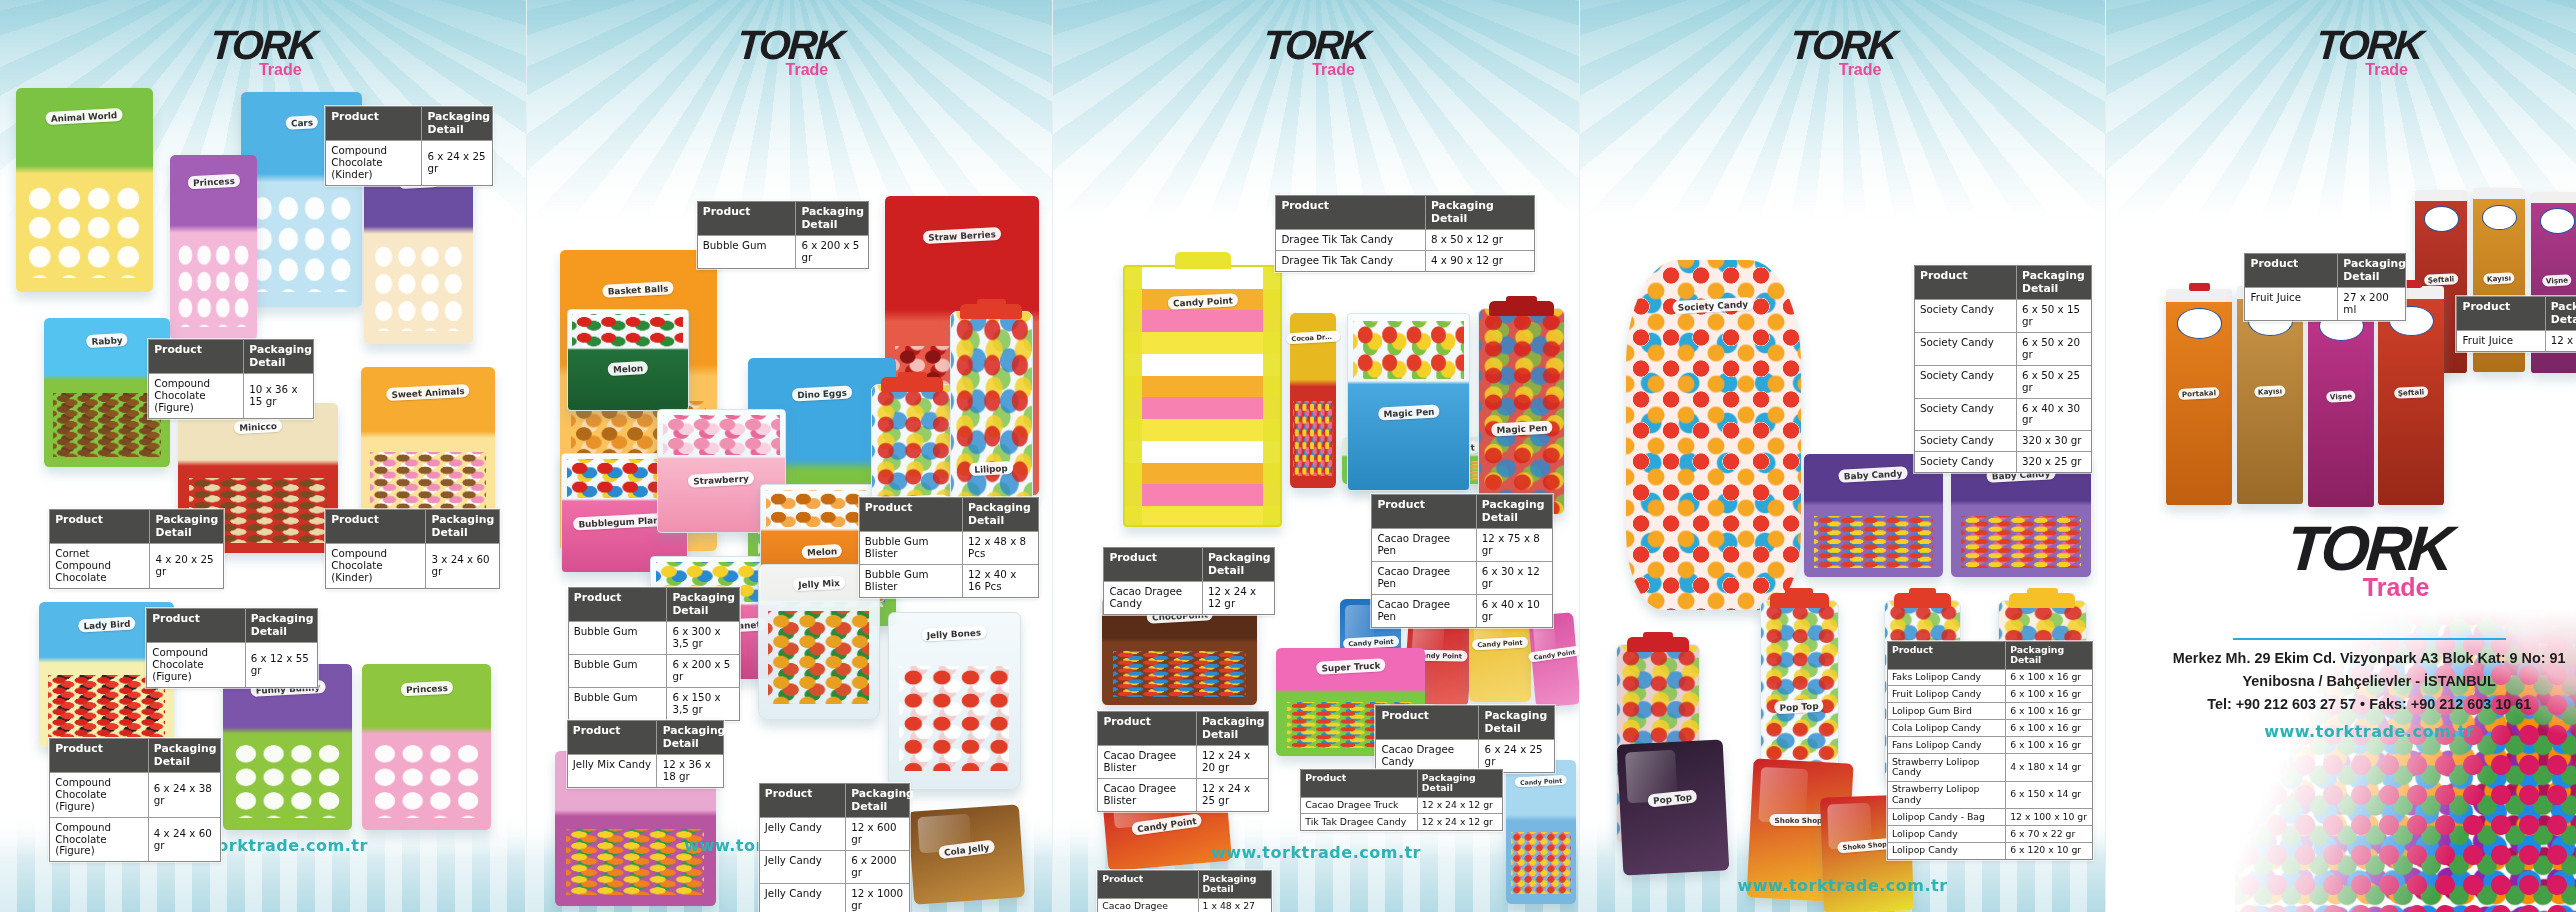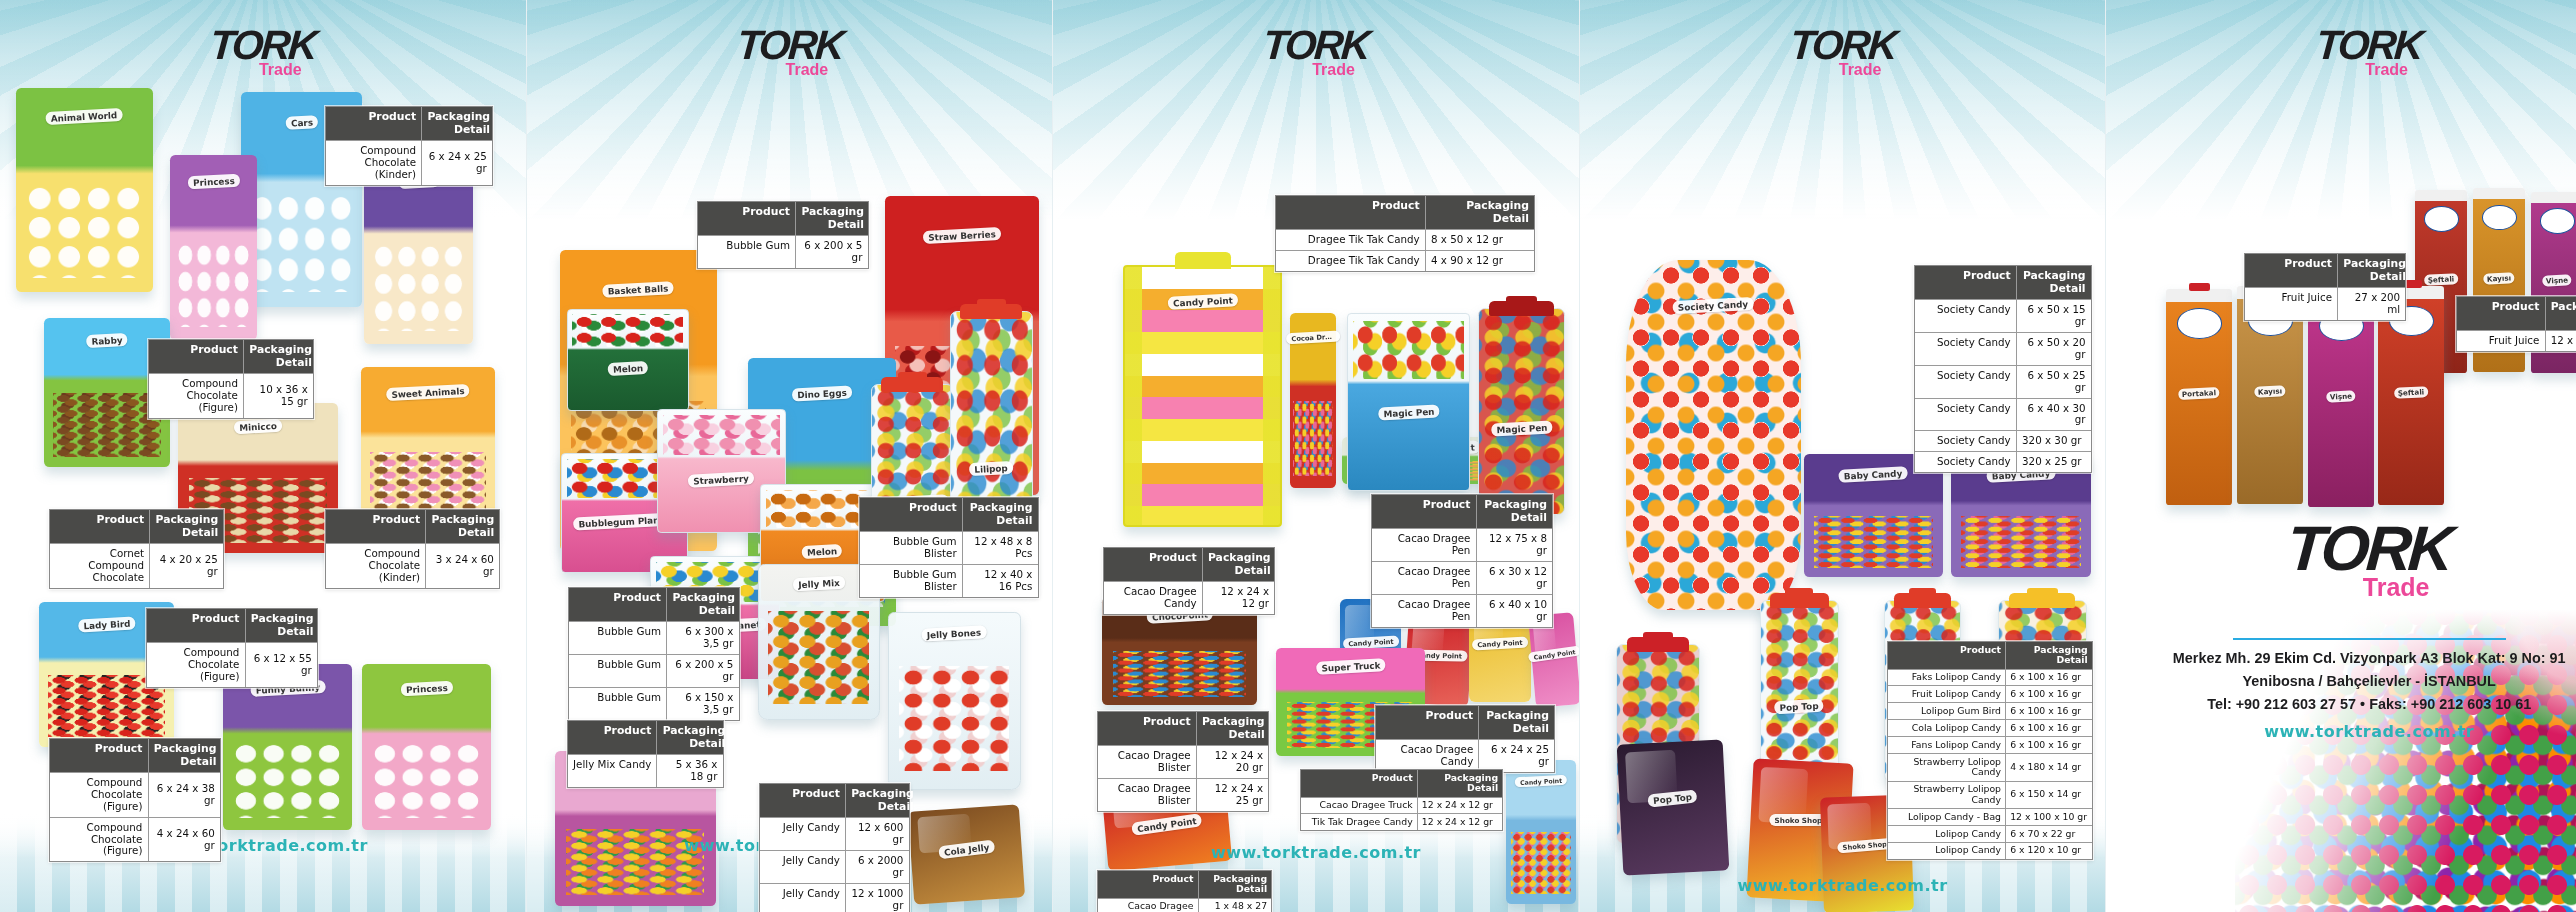--- a/index.html
+++ b/index.html
@@ -26,21 +26,21 @@
   .logo-tork{font-family:"Liberation Sans",sans-serif;font-style:italic;font-weight:900;
     font-size:41px;line-height:.88;letter-spacing:-2.6px;color:#1d1d1f;transform:skewX(-4deg);}
   .logo-trade{font-family:"Liberation Sans",sans-serif;font-weight:bold;font-size:16px;
     color:#ec4899;transform:translateX(17.5px);margin-top:-2.1px;}
   .logo.big{top:521px;}
   .logo.big .logo-tork{font-size:63px;letter-spacing:-3.6px;}
   .logo.big .logo-trade{font-size:25px;transform:translateX(27px);margin-top:-3.1px;}
 
   
   .ptable{position:absolute;z-index:10;background:#fff;border:0.5px solid #8a8a8a;
-    box-shadow:0 0 0 1px rgba(255,255,255,.65), 0 1px 4.1px rgba(0,0,0,.14);text-align:right;}
+    box-shadow:0 0 0 1px rgba(255,255,255,.65), 0 1px 4.1px rgba(0,0,0,.14);}
   .trow{display:flex;border-top:0.5px solid #9a9a9a;}
   .trow:first-child{border-top:none;}
   .tcell{padding:4.1px 5.2px;font-size:10.3px;color:#111;box-sizing:border-box;line-height:1.15;}
   .c1{width:58%;border-right:0.5px solid #9a9a9a;}
   .c2{width:42%;display:flex;align-items:center;}
   .thead .tcell{background:#4a4a48;color:#fff;font-weight:bold;font-size:10.8px;}
   .compact .tcell{padding:2.6px 4.1px;font-size:9.3px;}
 
   
   .prod{position:absolute;z-index:1;border-radius:5.2px;box-shadow:0 6.2px 10.3px rgba(110,150,165,.28);}
@@ -342,21 +342,21 @@
           <div class="tcell c2">12 x 40 x 16 Pcs</div>
         </div>
       </div>
     <div class="ptable" style="left:40px;top:720px;width:155px">
         <div class="trow thead">
           <div class="tcell c1">Product</div>
           <div class="tcell c2">Packaging Detail</div>
         </div>
         <div class="trow">
           <div class="tcell c1">Jelly Mix Candy</div>
-          <div class="tcell c2">5 x 36 x 18 gr</div>
+          <div class="tcell c2">12 x 36 x 18 gr</div>
         </div>
       </div>
     <div class="ptable" style="left:232px;top:783px;width:149px">
         <div class="trow thead">
           <div class="tcell c1">Product</div>
           <div class="tcell c2">Packaging Detail</div>
         </div>
         <div class="trow">
           <div class="tcell c1">Jelly Candy</div>
           <div class="tcell c2">12 x 600 gr</div>

